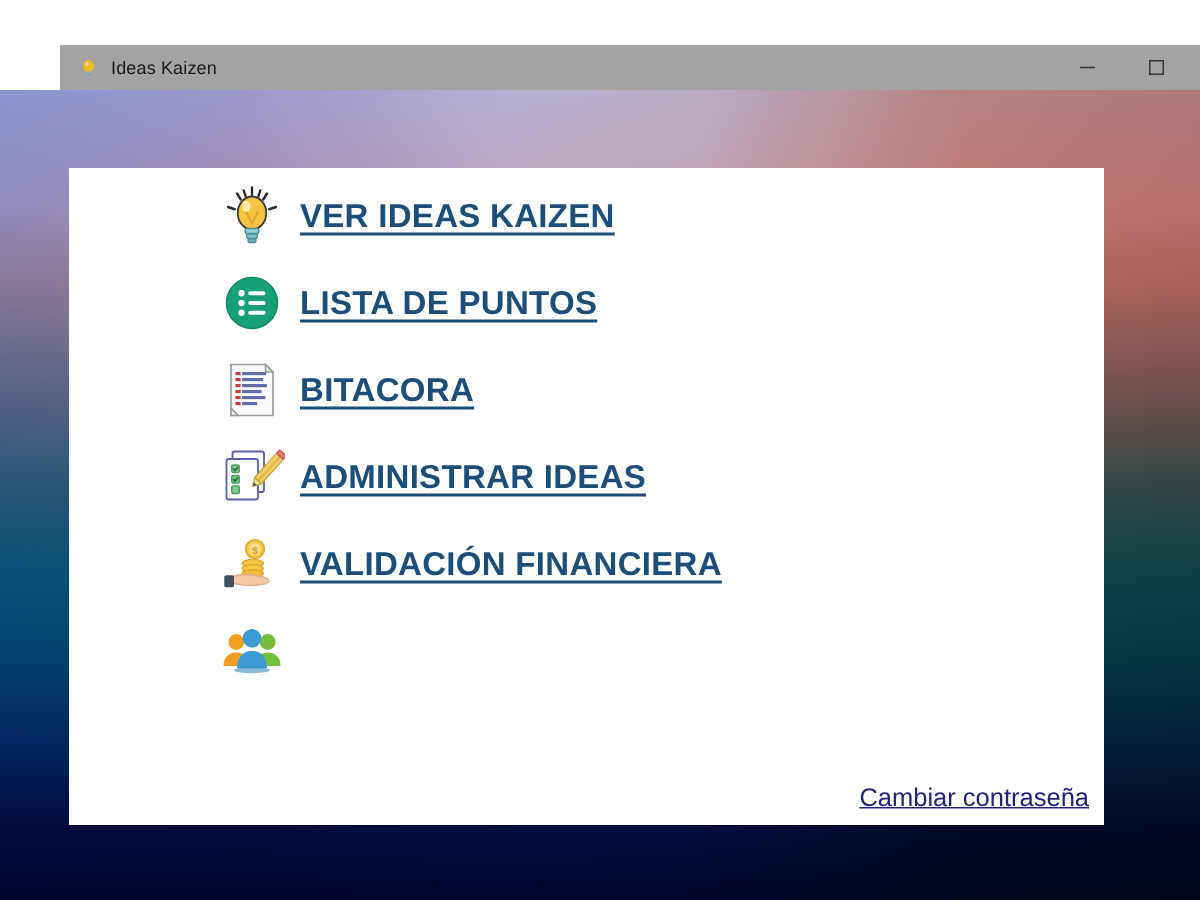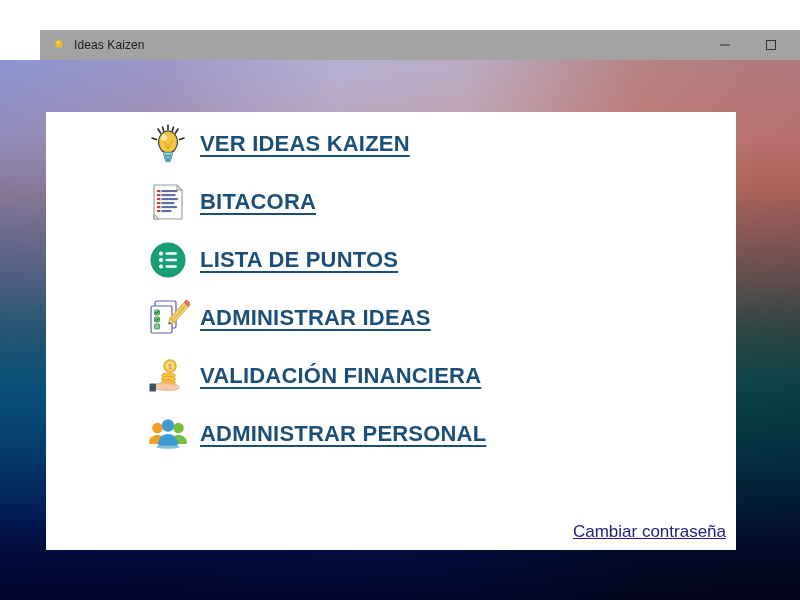--- a/index.html
+++ b/index.html
@@ -149,20 +149,38 @@
               <rect x="18.4" y="34" width="7.2" height="3" rx="1.1" fill="#7cc2cc" stroke="#4e8f99" stroke-width="1"></rect>
               <rect x="19.4" y="37.2" width="5.2" height="2.4" rx="1" fill="#6ab3bd" stroke="#4e8f99" stroke-width="1"></rect>
             </svg>
           </span>
           <span class="menu-label">VER IDEAS KAIZEN</span>
         </div>
 
         <div class="menu-item">
           <span class="menu-icon">
             <svg width="44" height="44" viewBox="0 0 44 44">
+              <circle cx="22" cy="22" r="17" fill="#17a077"></circle>
+              <circle cx="22" cy="22" r="17" fill="none" stroke="#0f8a66" stroke-width="1"></circle>
+              <g fill="#ffffff">
+                <circle cx="15" cy="15.5" r="2.1"></circle>
+                <rect x="19.5" y="14.2" width="11.5" height="2.6" rx="1.3"></rect>
+                <circle cx="15" cy="22" r="2.1"></circle>
+                <rect x="19.5" y="20.7" width="11.5" height="2.6" rx="1.3"></rect>
+                <circle cx="15" cy="28.5" r="2.1"></circle>
+                <rect x="19.5" y="27.2" width="11.5" height="2.6" rx="1.3"></rect>
+              </g>
+            </svg>
+          </span>
+          <span class="menu-label">LISTA DE PUNTOS</span>
+        </div>
+
+        <div class="menu-item">
+          <span class="menu-icon">
+            <svg width="44" height="44" viewBox="0 0 44 44">
               <path d="M8 5 H31 L36 10 V39 H8 Z" fill="#fbfbfb" stroke="#9a9a9a" stroke-width="1.1"></path>
               <path d="M31 5 L31 10 L36 10 Z" fill="#e2e2e2" stroke="#9a9a9a" stroke-width="1"></path>
               <path d="M8 34 L13 39 H8 Z" fill="#e6e6e6" stroke="#9a9a9a" stroke-width="1"></path>
               <g>
                 <rect x="11" y="10" width="3.4" height="2.1" fill="#d03a3a"></rect>
                 <rect x="15.4" y="10" width="16" height="2.1" fill="#5f6ea8"></rect>
                 <rect x="11" y="14" width="3.4" height="2.1" fill="#d03a3a"></rect>
                 <rect x="15.4" y="14" width="14" height="2.1" fill="#5f6ea8"></rect>
                 <rect x="11" y="18" width="3.4" height="2.1" fill="#d03a3a"></rect>
                 <rect x="15.4" y="18" width="16.5" height="2.1" fill="#5f6ea8"></rect>
@@ -174,38 +192,20 @@
                 <rect x="15.4" y="30" width="10" height="2.1" fill="#5f6ea8"></rect>
               </g>
             </svg>
           </span>
           <span class="menu-label">BITACORA</span>
         </div>
 
         <div class="menu-item">
           <span class="menu-icon">
             <svg width="44" height="44" viewBox="0 0 44 44">
-              <circle cx="22" cy="22" r="17" fill="#17a077"></circle>
-              <circle cx="22" cy="22" r="17" fill="none" stroke="#0f8a66" stroke-width="1"></circle>
-              <g fill="#ffffff">
-                <circle cx="15" cy="15.5" r="2.1"></circle>
-                <rect x="19.5" y="14.2" width="11.5" height="2.6" rx="1.3"></rect>
-                <circle cx="15" cy="22" r="2.1"></circle>
-                <rect x="19.5" y="20.7" width="11.5" height="2.6" rx="1.3"></rect>
-                <circle cx="15" cy="28.5" r="2.1"></circle>
-                <rect x="19.5" y="27.2" width="11.5" height="2.6" rx="1.3"></rect>
-              </g>
-            </svg>
-          </span>
-          <span class="menu-label">LISTA DE PUNTOS</span>
-        </div>
-
-        <div class="menu-item">
-          <span class="menu-icon">
-            <svg width="44" height="44" viewBox="0 0 44 44">
               <rect x="9" y="5" width="21" height="27" rx="1.5" fill="#ffffff" stroke="#5b5fa8" stroke-width="1.2"></rect>
               <rect x="5" y="10" width="21" height="27" rx="1.5" fill="#ffffff" stroke="#5b5fa8" stroke-width="1.2"></rect>
               <g>
                 <rect x="8.5" y="14" width="5" height="5" rx="1" fill="#7fd08a" stroke="#4f9e5b" stroke-width="1"></rect>
                 <rect x="8.5" y="21" width="5" height="5" rx="1" fill="#7fd08a" stroke="#4f9e5b" stroke-width="1"></rect>
                 <rect x="8.5" y="28" width="5" height="5" rx="1" fill="#7fd08a" stroke="#4f9e5b" stroke-width="1"></rect>
                 <path d="M9.4 16.4 L10.7 17.7 L12.6 15.2" fill="none" stroke="#2f6d3a" stroke-width="1.2"></path>
                 <path d="M9.4 23.4 L10.7 24.7 L12.6 22.2" fill="none" stroke="#2f6d3a" stroke-width="1.2"></path>
               </g>
               <g transform="rotate(42 30 20)">
@@ -244,21 +244,20 @@
               <path d="M3 32 C3 25.5 7 23 11.5 23 C16 23 20 25.5 20 32 Z" fill="#f0a124"></path>
 
               <circle cx="32.5" cy="16" r="5.3" fill="#74bf3c"></circle>
               <path d="M24 32 C24 25.5 28 23 32.5 23 C37 23 41 25.5 41 32 Z" fill="#74bf3c"></path>
 
               <circle cx="22" cy="13.5" r="6.2" fill="#3d9bd4"></circle>
               <path d="M12 33.5 C12 25.5 16.6 22 22 22 C27.4 22 32 25.5 32 33.5 Z" fill="#3d9bd4"></path>
               <ellipse cx="22" cy="34.8" rx="12" ry="2" fill="#2d84bb" opacity=".55"></ellipse>
             </svg>
           </span>
-          <span class="menu-label">ADMINISTRAR PERSONAL</span>
         </div>
 
       </div>
 
       <span class="pw-link">Cambiar contraseña</span>
     </div>
   </div>
 </div>
 
 </body></html>

